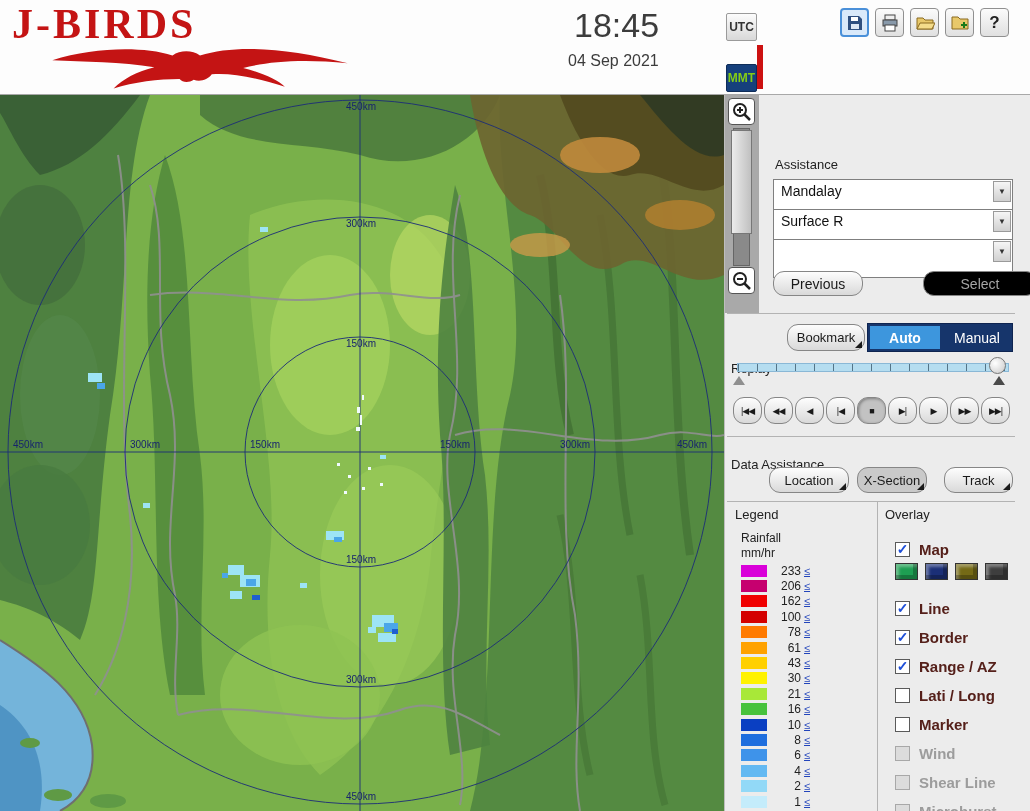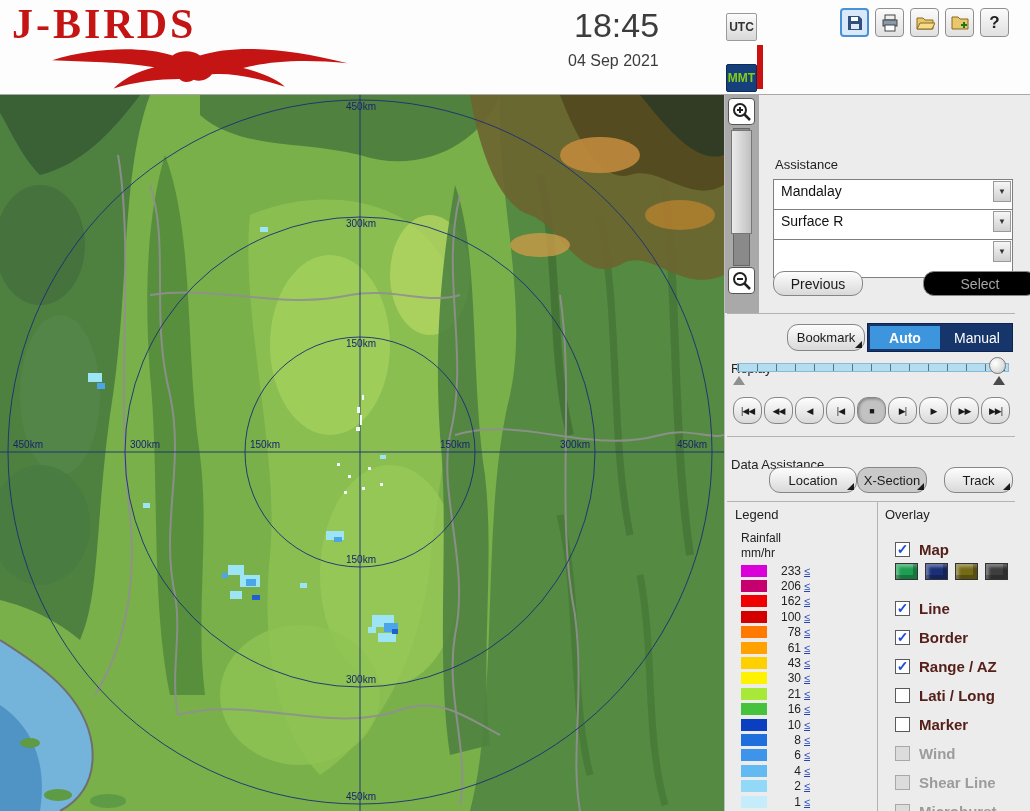--- a/index.html
+++ b/index.html
@@ -72,21 +72,21 @@
     background-image:repeating-linear-gradient(90deg, rgba(60,90,110,.8) 0 1px, transparent 1px 19px); }
   .tl-handle { position:absolute; left:264px; top:262px; width:17px; height:17px; background:radial-gradient(circle at 35% 35%, #ffffff, #c8c8c8); border:1px solid #777; border-radius:50%; }
   .tl-marker { position:absolute; top:281px; width:0; height:0; border-left:6px solid transparent; border-right:6px solid transparent; border-bottom:9px solid #8f8f8f; }
   #tlm-left { left:8px; } #tlm-right { left:268px; border-bottom-color:#4a4a4a; }
 
   #playback { position:absolute; left:8px; top:302px; display:flex; gap:2px; }
   .pb-btn { width:29px; height:27px; font-size:9px; letter-spacing:-1px; }
   .pb-btn.pressed { background:#c2c2c2; box-shadow:inset 1px 1px 3px rgba(0,0,0,.35); }
 
   .da-btn { position:absolute; top:372px; height:26px; font-size:13px; }
-  #da-location { left:44px; width:88px; }
+  #da-location { left:44px; width:80px; }
   #da-xsection { left:132px; width:70px; background:#c9c9c9; }
   #da-track { left:219px; width:69px; }
 
   #legend-unit1 { position:absolute; left:16px; top:436px; font-size:12px; color:#222; }
   #legend-unit2 { position:absolute; left:16px; top:451px; font-size:12px; color:#222; }
   #legend-rows { position:absolute; left:16px; top:468px; }
   .leg-row { display:flex; align-items:center; height:15.4px; }
   .leg-swatch { width:26px; height:12px; }
   .leg-val { width:34px; text-align:right; font-size:12px; color:#222; }
   .leg-lte { margin-left:3px; font-size:11px; color:#2244bb; text-decoration:underline; }

